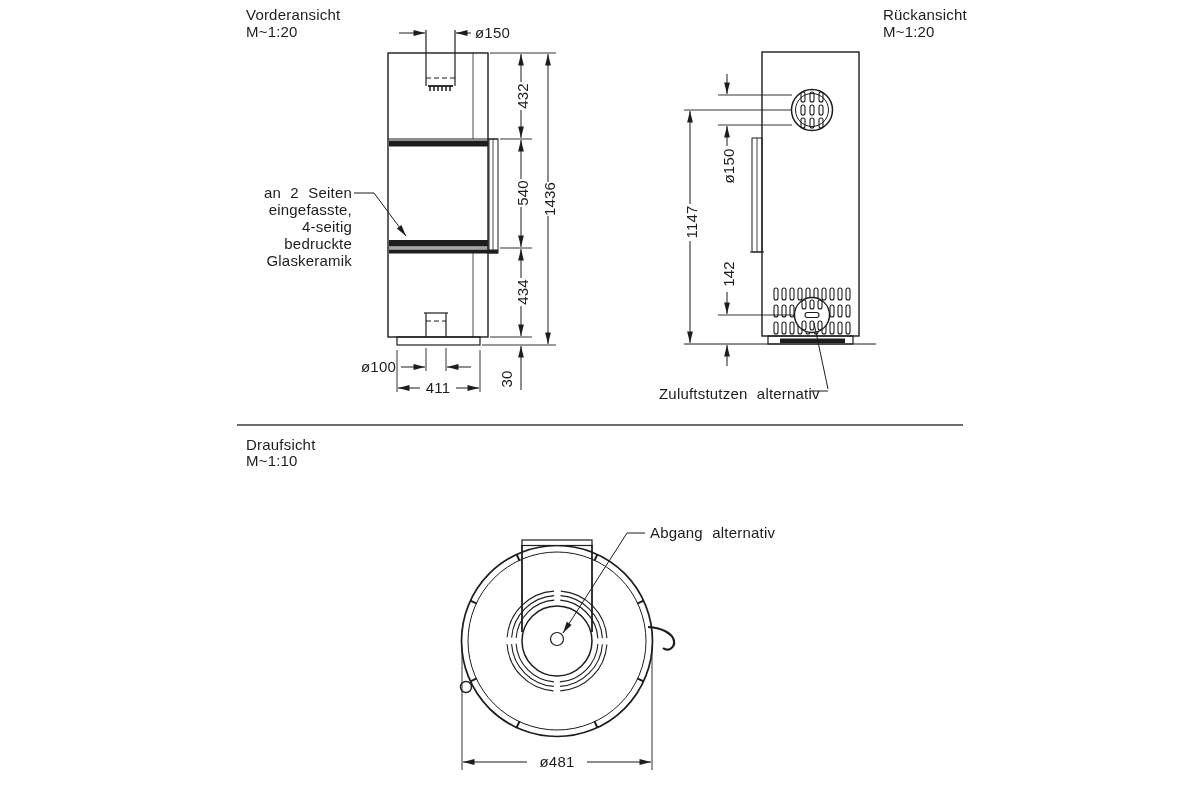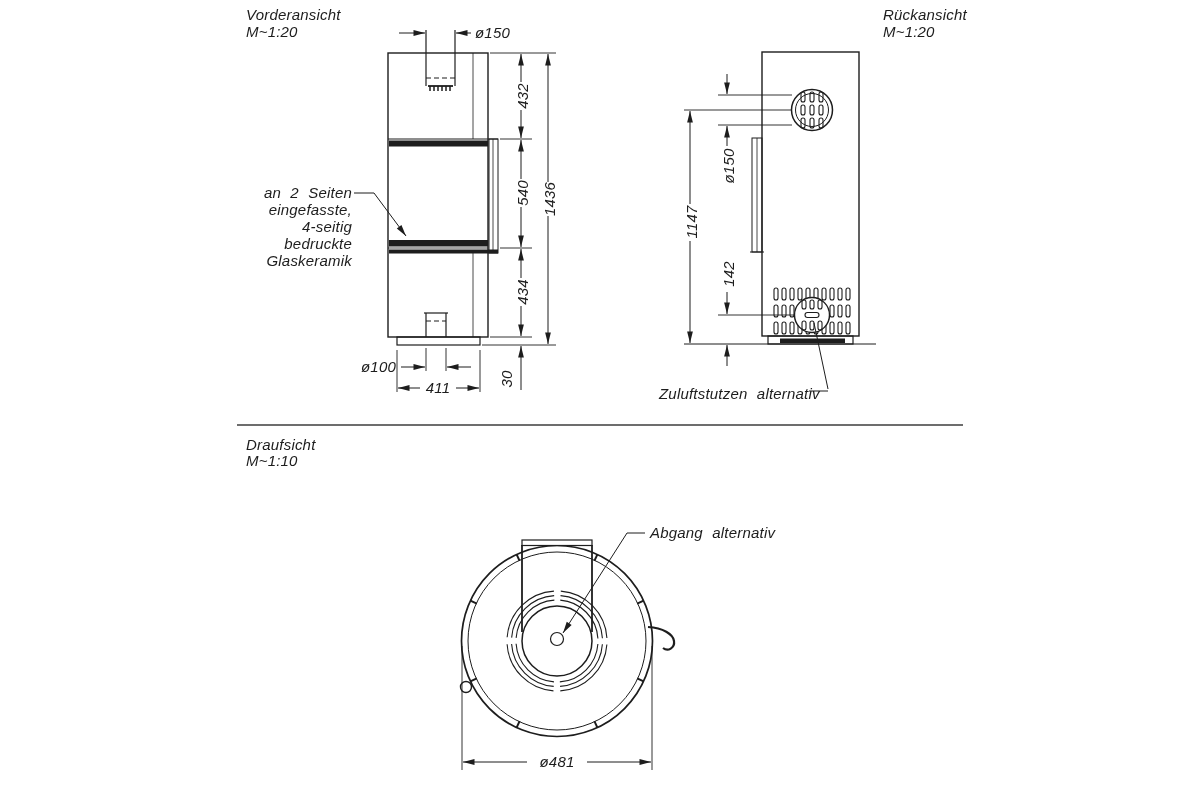--- a/index.html
+++ b/index.html
@@ -1,16 +1,16 @@
 <!DOCTYPE html>
 <html><head>
 <meta charset="utf-8">
 <style>
   html,body{margin:0;padding:0;background:#fff;}
-  .stage{position:relative;width:1200px;height:800px;background:#ffffff;overflow:hidden;font-style:italic;}
+  .stage{position:relative;width:1200px;height:800px;background:#ffffff;overflow:hidden;}
   svg{display:block;}
   .t{font-family:"Liberation Sans",sans-serif;font-size:15px;fill:#1d1d1d;stroke:none;letter-spacing:.2px;}
   .ws{word-spacing:5px;}
   .ttl{font-size:15px;}
   line,rect,circle,path{vector-effect:none;}
 </style>
 </head>
 <body>
 
 <div class="stage">

